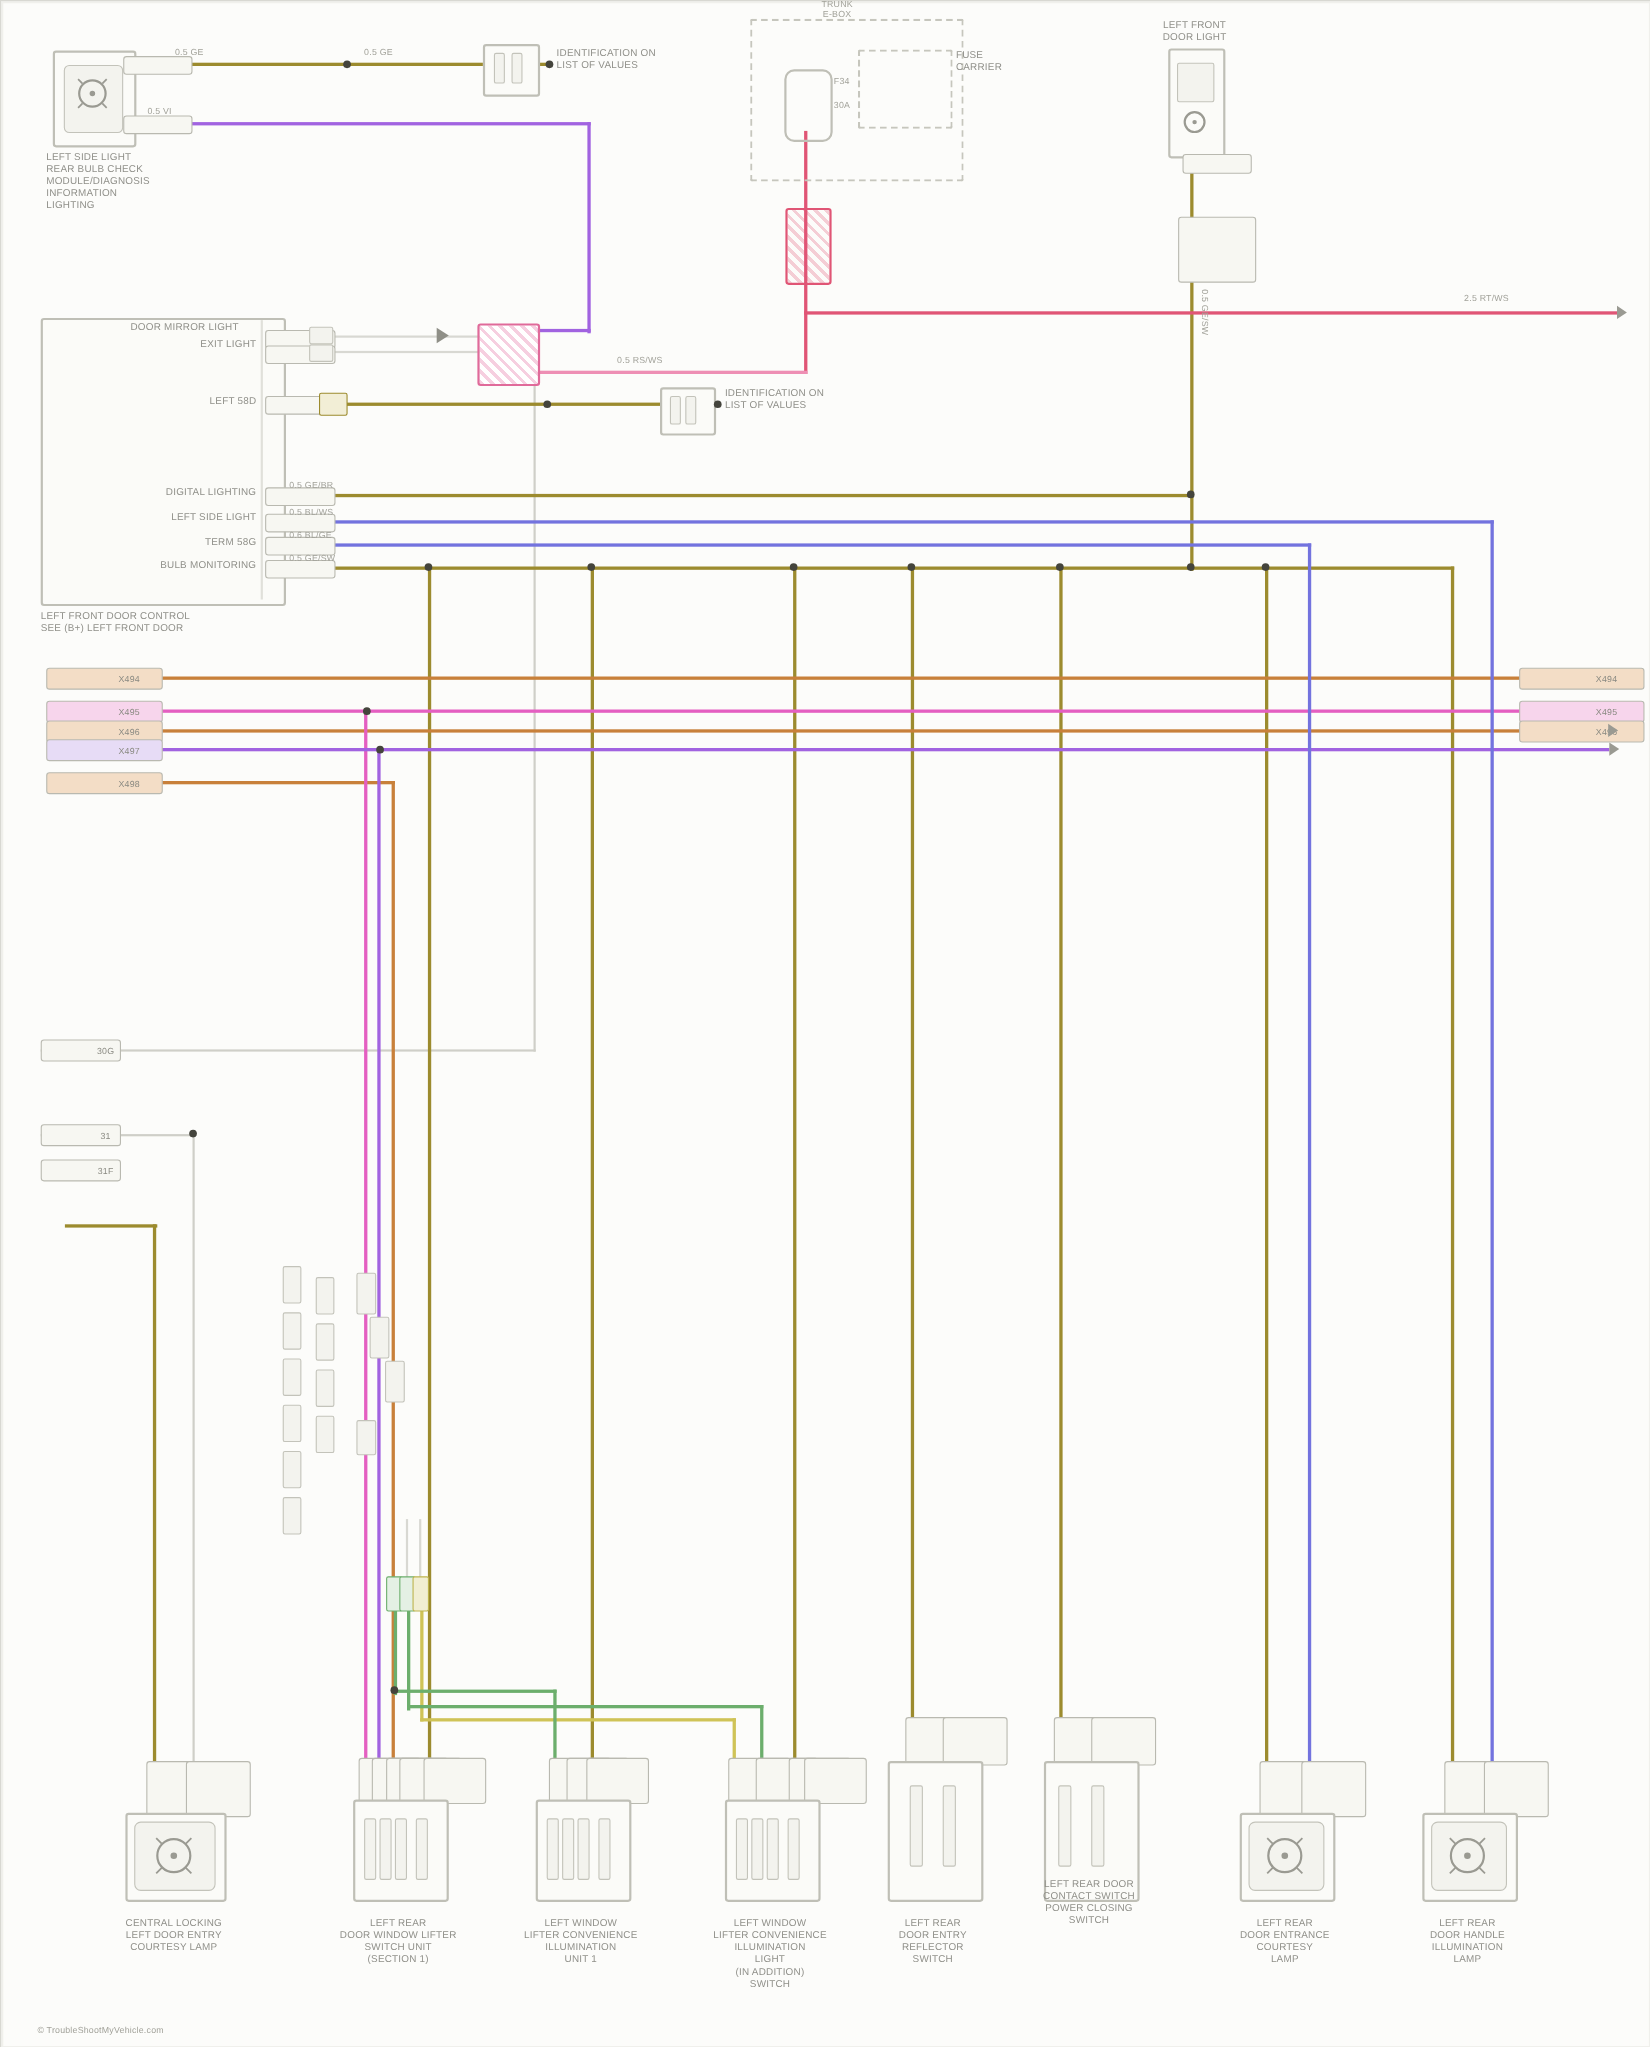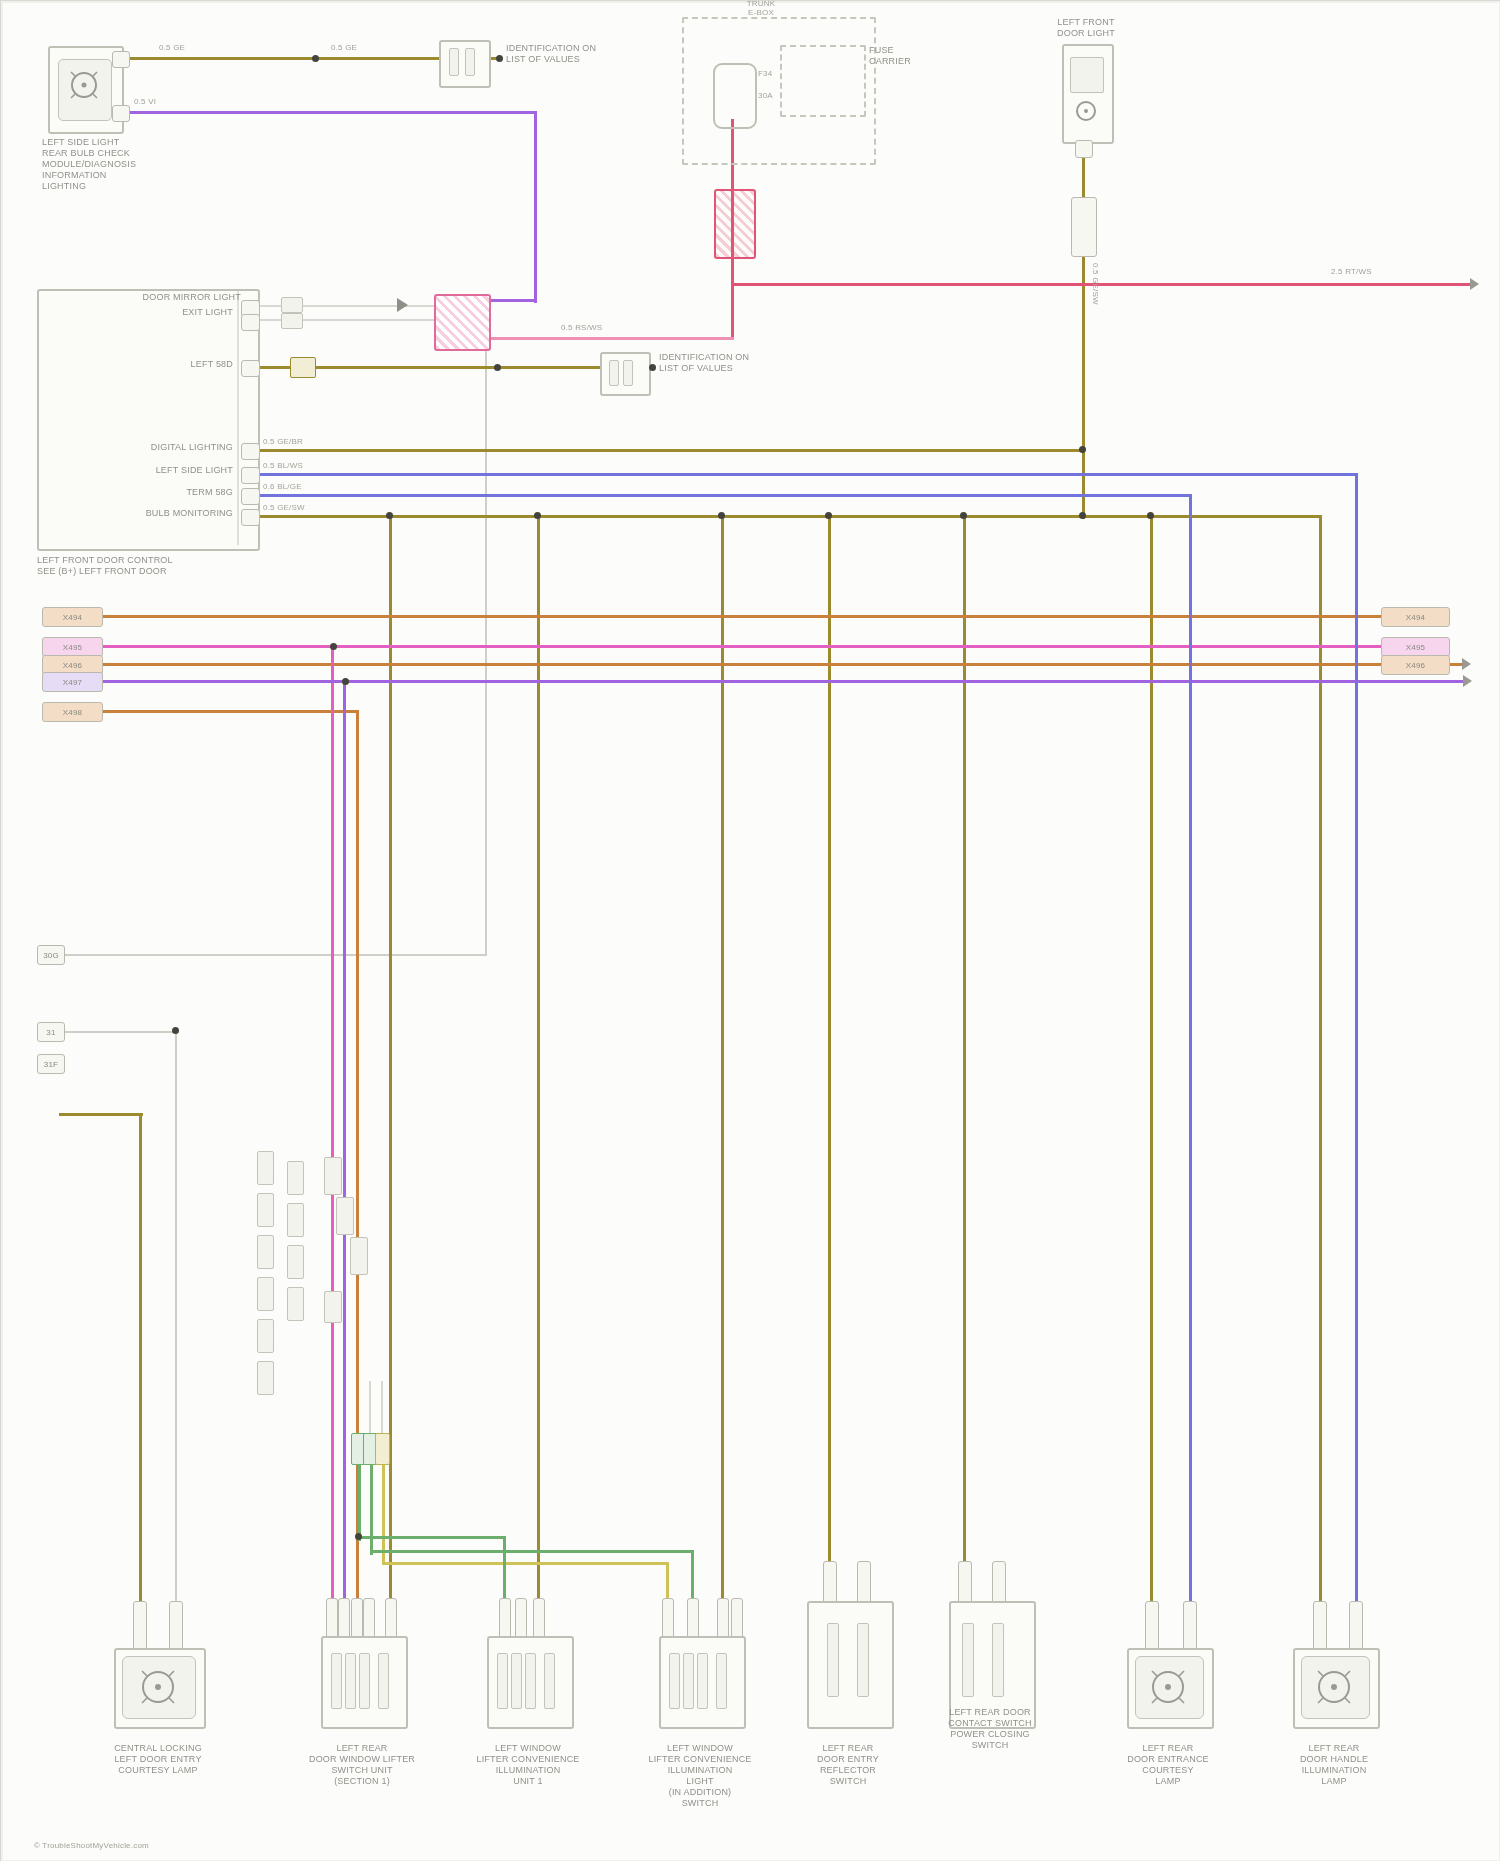--- a/index.html
+++ b/index.html
@@ -5,21 +5,21 @@
   html,body{margin:0;padding:0;background:#e9e9e6;}
   #page{position:relative;width:1500px;height:1861px;background:#fcfcfa;
         border:1px solid #d8d8d2;box-shadow:inset 0 0 0 2px #f0f0ec;
         font-family:"Liberation Sans","DejaVu Sans",sans-serif;overflow:hidden;}
   .wh,.wv,.wh2,.wv2{position:absolute;}
   .wh{height:3px}.wv{width:3px}.wh2{height:2px}.wv2{width:2px}
   .box{position:absolute;border:2px solid #bfbfb6;background:#fbfbf8;border-radius:3px;}
   .dash{position:absolute;border:2px dashed #c6c6bd;background:transparent;border-radius:2px;}
   .pin{position:absolute;border:1.5px solid #b9b9b0;background:#f7f7f2;border-radius:3px;
        display:flex;align-items:center;justify-content:center;
-       font-size:8px;color:#8a8a82;letter-spacing:.2px;}
+       font-size:8px;color:#8a8a82;letter-spacing:.2px;padding-left:45px;}
   .slot{position:absolute;border:1.5px solid #c3c3ba;background:#f3f3ee;border-radius:2px;}
   .dot{position:absolute;width:7px;height:7px;border-radius:50%;background:#44443c;}
   .lbl{position:absolute;font-size:9px;line-height:11px;color:#90908a;
        letter-spacing:.2px;white-space:pre-line;}
   .sm{font-size:8px;line-height:9px;color:#a2a29a;}
   .c{text-align:center;}
   .r{text-align:right;}
   .vtext{writing-mode:vertical-rl;}
   .arr{position:absolute;width:0;height:0;border-left:9px solid #9a9a92;
        border-top:6px solid transparent;border-bottom:6px solid transparent;}
@@ -150,21 +150,21 @@
 
   <div class="box" style="left:36px;top:288px;width:219px;height:258px"></div>
   <i class="wv2" style="left:236px;top:290px;height:254px;background:#e0e0da"></i>
   <div class="pin" style="left:240px;top:299px;width:17px;height:15px"></div>
   <div class="pin" style="left:240px;top:313px;width:17px;height:15px"></div>
   <div class="pin" style="left:240px;top:359px;width:17px;height:15px"></div>
   <div class="pin" style="left:240px;top:442px;width:17px;height:15px"></div>
   <div class="pin" style="left:240px;top:466px;width:17px;height:15px"></div>
   <div class="pin" style="left:240px;top:487px;width:17px;height:15px"></div>
   <div class="pin" style="left:240px;top:508px;width:17px;height:15px"></div>
-  <div class="lbl r" style="left:100px;top:291px;width:140px">DOOR MIRROR LIGHT</div>
+  <div class="lbl r" style="left:76px;top:291px;width:140px">DOOR MIRROR LIGHT</div>
   <div class="lbl r" style="left:92px;top:306px;width:140px">EXIT LIGHT</div>
   <div class="lbl r" style="left:92px;top:358px;width:140px">LEFT 58D</div>
   <div class="lbl r" style="left:92px;top:441px;width:140px">DIGITAL LIGHTING</div>
   <div class="lbl r" style="left:92px;top:464px;width:140px">LEFT SIDE LIGHT</div>
   <div class="lbl r" style="left:92px;top:486px;width:140px">TERM 58G</div>
   <div class="lbl r" style="left:92px;top:507px;width:140px">BULB MONITORING</div>
   <div class="lbl" style="left:36px;top:554px;width:220px">LEFT FRONT DOOR CONTROL
 SEE (B+) LEFT FRONT DOOR</div>
 
   <div class="lbl sm" style="left:262px;top:436px">0.5 GE/BR</div>

